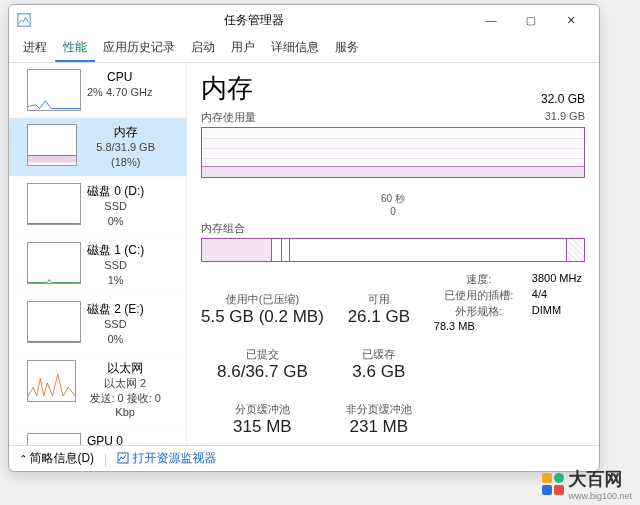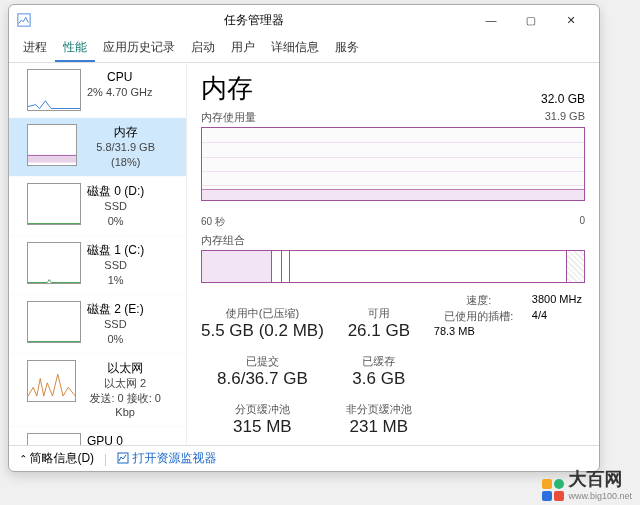--- a/index.html
+++ b/index.html
@@ -24,39 +24,39 @@
 .side-text .st-title { font-size:12px; color:#000; }
 .side-text .st-sub { color:#444; }
 .panel { flex:1; padding:8px 14px 8px 14px; display:flex; flex-direction:column; }
 .panel-head { display:flex; justify-content:space-between; align-items:flex-end; }
 .panel-title { font-size:26px; font-weight:300; }
 .panel-total { font-size:12px; }
 .section-label { font-size:11px; color:#555; margin-top:4px; display:flex; justify-content:space-between; }
 .big-chart { border:1px solid #a050a0; height:98px; background:#fcfbfc; position:relative; margin-top:2px; }
 .big-chart .grid-h { position:absolute; left:0; right:0; border-top:1px solid #f0dff0; }
 .big-chart .used-bar { position:absolute; left:0; right:0; bottom:0; height:11px; background:#f2e4f2; border-top:1px solid #c080c0; }
-.axis { display:flex; justify-content:space-between; font-size:10px; color:#555; margin-top:14px; }
+.axis { display:flex; justify-content:space-between; font-size:10px; color:#555; margin-top:14px;flex-direction:column; }
 .comp-chart { border:1px solid #a050a0; height:44px; margin-top:2px; position:relative; background:#fff; }
 .comp-chart div { position:absolute; top:0; bottom:0; }
 .seg-used { left:0; width:70px; background:#f2e4f2; border-right:1px solid #a050a0; }
 .seg-x1 { left:70px; width:10px; border-right:1px solid #a050a0; }
 .seg-x2 { left:80px; width:8px; border-right:1px solid #a050a0; }
 .seg-rest { left:88px; right:18px; }
 .seg-hw { right:0; width:18px; background:repeating-linear-gradient(45deg,#fff,#fff 2px,#eee 2px,#eee 4px); border-left:1px solid #a050a0; }
 .stats { display:flex; margin-top:10px; font-size:11px; gap:22px; }
-.stats-col .lbl { color:#555; font-size:11px; margin-top:13px; }
+.stats-col .lbl { color:#555; font-size:11px; margin-top:20px; }
 .stats-col .val { font-size:17px; color:#222; font-weight:400; white-space:nowrap; }
 .kv-col { font-size:11px; }
 .kv-col div { display:flex; gap:8px; margin-bottom:1px; }
 .kv-col .k { color:#555; width:90px; }
 .footer { border-top:1px solid #ddd; padding:4px 10px; font-size:12px; display:flex; align-items:center; gap:10px; }
 .link { color:#1a66c9; cursor:pointer; }
 .chev { display:inline-block; transform:rotate(180deg); font-size:10px; margin-right:2px; }
 svg { display:block; }
-.watermark { position:absolute; right:8px; bottom:4px; font-size:11px; display:flex; align-items:flex-end; gap:4px; color:#333; }
+.watermark { position:absolute; right:8px; bottom:4px; font-size:11px; display:flex; align-items:center; gap:4px; color:#333; }
 .watermark b { font-size:18px; font-weight:700; }
 .logo-sq { display:grid; grid-template:repeat(2,10px)/repeat(2,10px); gap:2px; }
 .logo-sq span:nth-child(1){background:#f5a623;border-radius:2px}
 .logo-sq span:nth-child(2){background:#2ab673;border-radius:50%}
 .logo-sq span:nth-child(3){background:#2a6fdb;border-radius:2px}
 .logo-sq span:nth-child(4){background:#e94e3a;border-radius:2px}
 </style>
 </head>
 <body>
 
@@ -219,20 +219,24 @@
         <div class="kv-col">
           <div>
               <span class="k">速度:</span>
               <span>3800 MHz</span>
             </div>
           <div>
               <span class="k">已使用的插槽:</span>
               <span>4/4</span>
             </div>
           <div>
+              <span class="k">外形规格:</span>
+              <span>DIMM</span>
+            </div>
+          <div>
               <span>78.3 MB</span>
             </div>
         </div>
       </div>
     </div>
   </div>
 
   <div class="footer">
     <span><span class="chev">⌄</span><span>简略信息(D)</span></span>
     <span style="color:#ccc">|</span>

